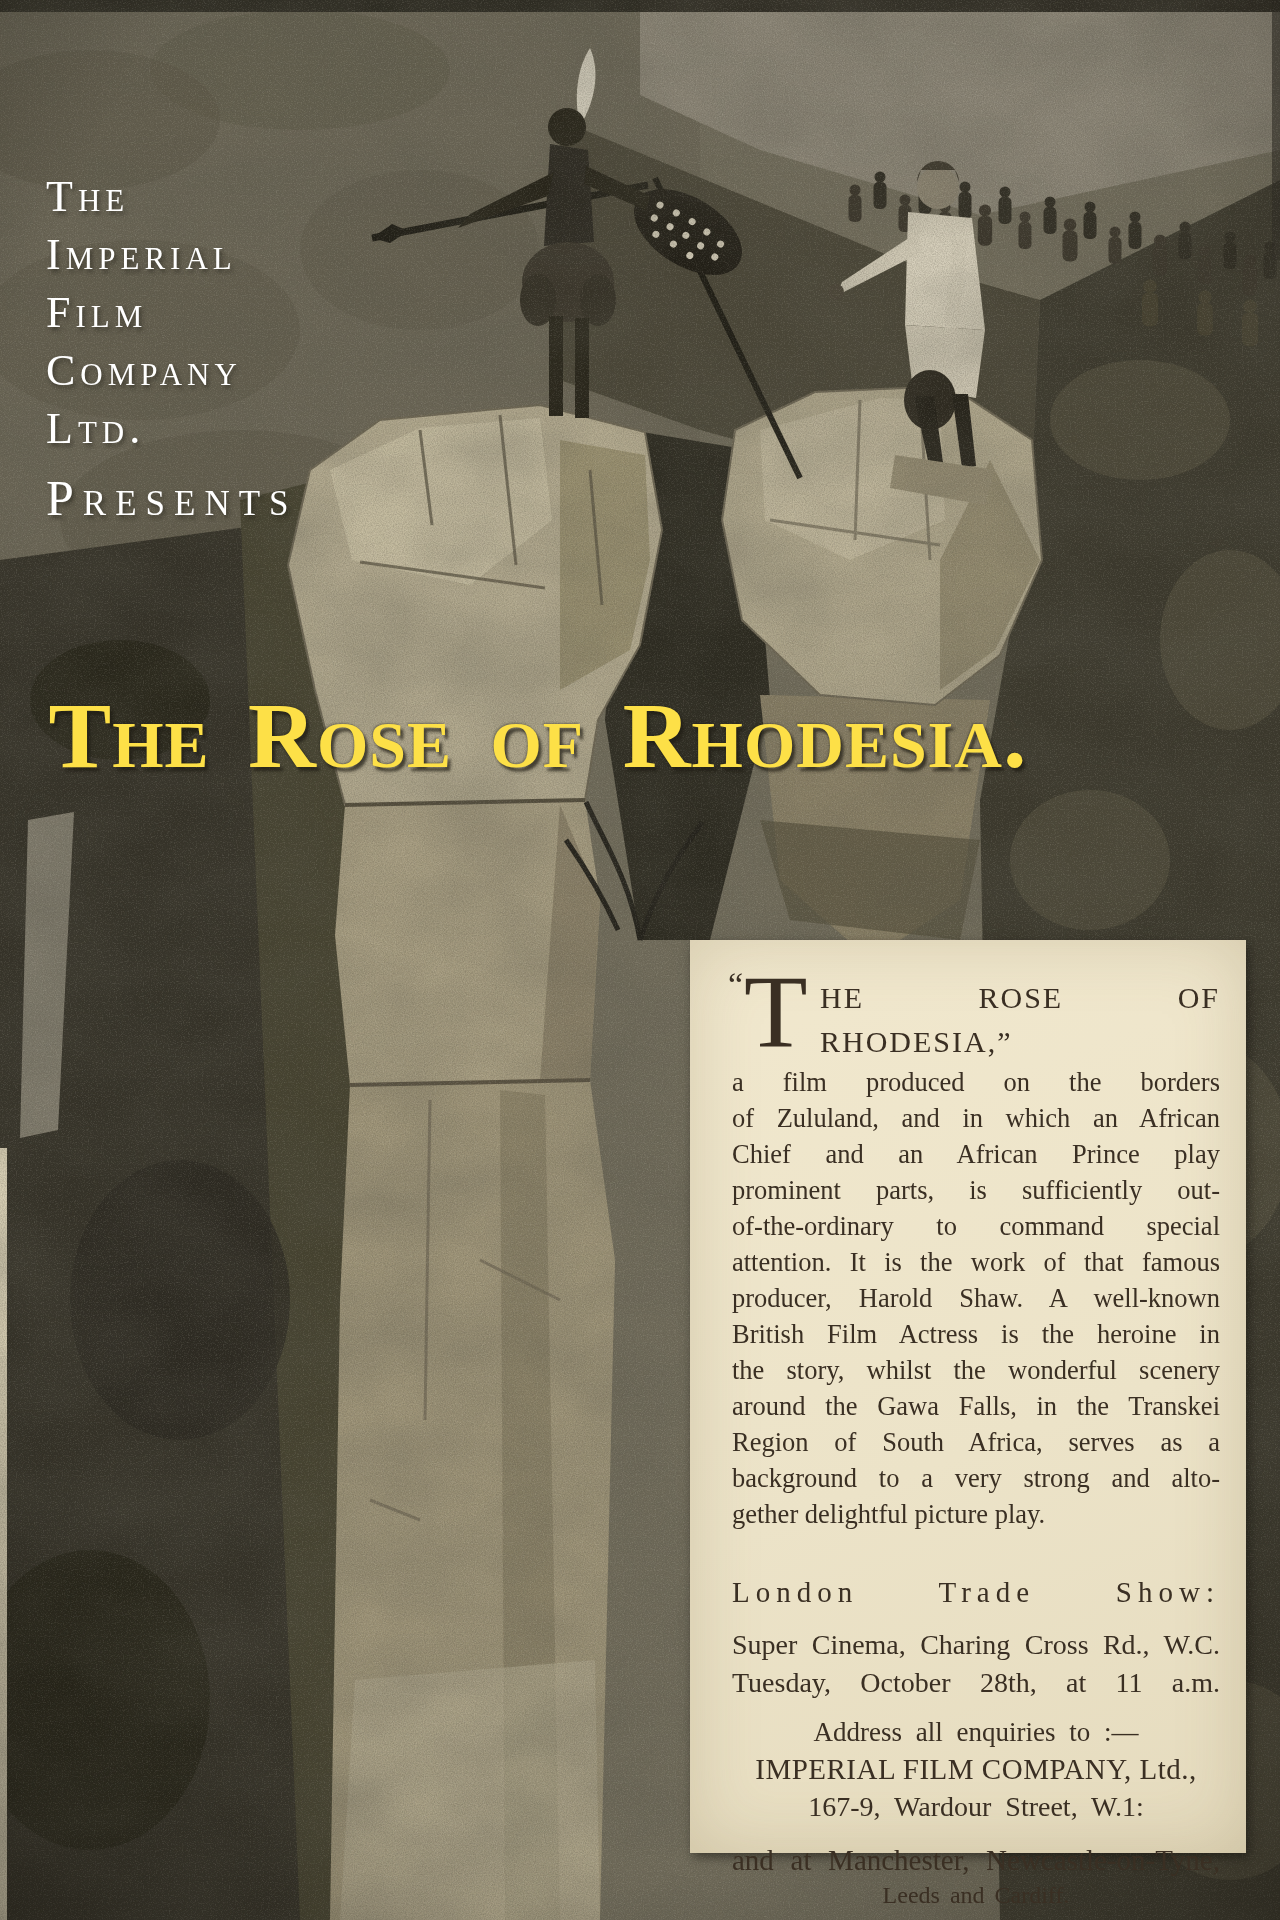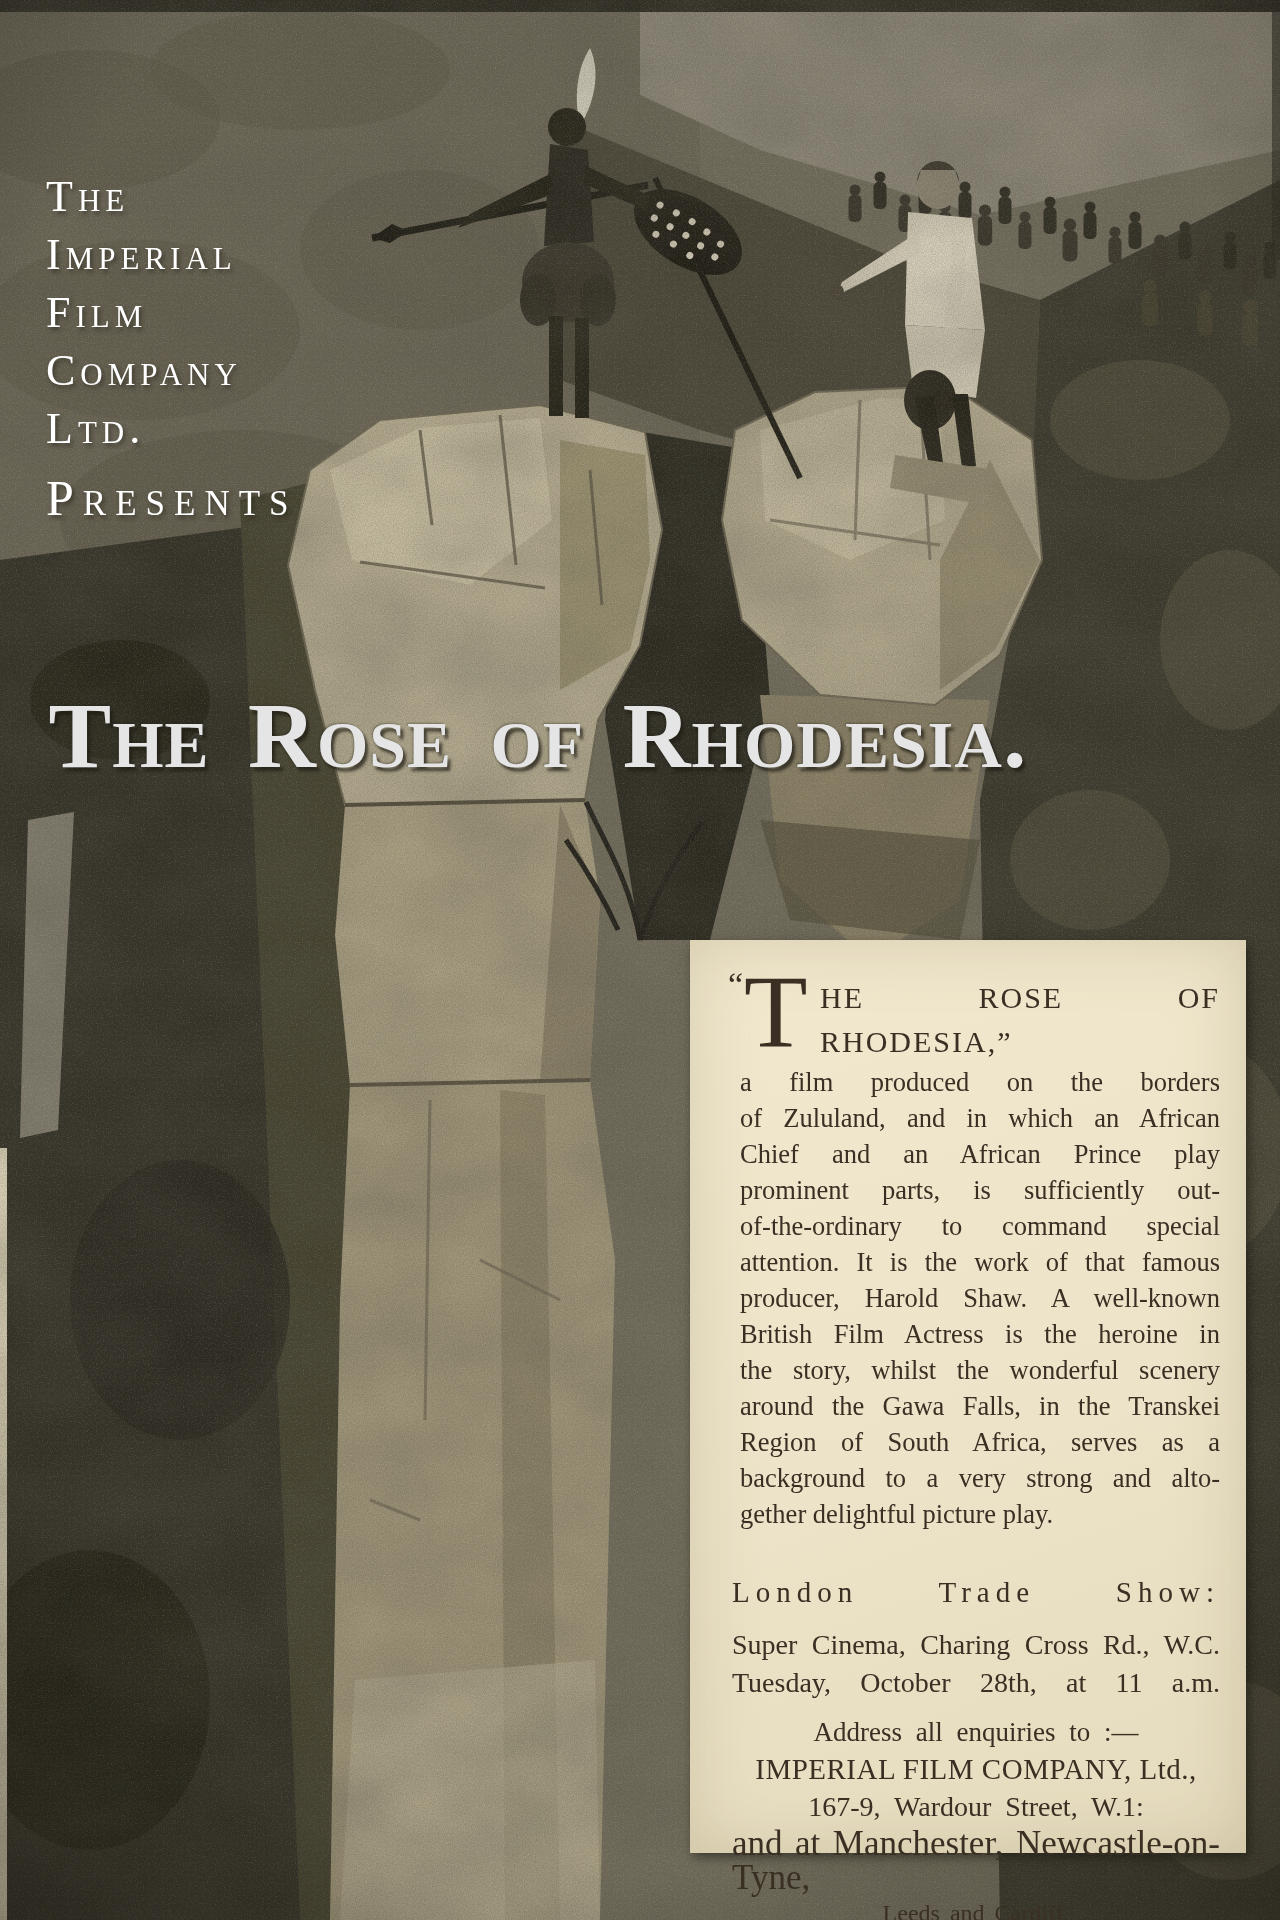--- a/index.html
+++ b/index.html
@@ -21,49 +21,49 @@
   .credits .presents {
     font-variant:small-caps; font-size:50px; line-height:60px;
     letter-spacing:9px; margin-top:10px; font-weight:400;
   }
 
   
   .title {
     position:absolute; left:0; top:660px; width:1076px; height:150px; z-index:3;
     margin:0; text-align:center; white-space:nowrap;
     font-variant:small-caps; font-weight:700; font-size:94px; line-height:150px;
-    letter-spacing:1px; word-spacing:14px; color:#e5e5e5;
+    letter-spacing:1px; word-spacing:14px; color:#fde047;
     text-shadow:3px 4px 3px rgba(30,28,20,.72), -1px -1px 2px rgba(30,28,20,.35);
   }
 
   
   .infobox {
     position:absolute; left:690px; top:940px; width:556px; height:913px; z-index:3;
     box-sizing:border-box; padding:36px 26px 0 42px;
     background:linear-gradient(160deg,#f1e8ce 0%, #ece3c8 55%, #e5dbbe 100%);
     box-shadow: inset 0 0 70px rgba(120,100,60,.22), 3px 4px 10px rgba(20,18,12,.55);
     color:#3a2f23;
   }
   .para { text-align:justify; }
   .dropwrap { float:left; width:88px; height:80px; position:relative; }
   .oq { position:absolute; left:-4px; top:-10px; font-size:34px; }
   .dropcap { position:absolute; left:12px; top:-6px; font-size:104px; line-height:84px; }
-  .line { font-size:26.5px; line-height:36px; text-align:justify; text-align-last:justify;margin-left:8px; }
+  .line { font-size:26.5px; line-height:36px; text-align:justify; text-align-last:justify; }
   .line.head { font-size:30px; line-height:44px; letter-spacing:2px; word-spacing:6px; }
   .line.last { text-align-last:left; }
   .show {
     margin:34px 0 0; font-weight:400; font-size:29px; line-height:52px;
     letter-spacing:6px; text-align:justify; text-align-last:justify;
   }
   .venue   { margin-top:10px; font-size:28px; line-height:34px; text-align:justify; text-align-last:justify; }
   .datetime{ margin-top:4px;  font-size:28px; line-height:34px; text-align:justify; text-align-last:justify; }
   .enq     { margin-top:16px; font-size:27px; line-height:33px; text-align:center; word-spacing:7px; }
   .company { margin-top:3px;  font-size:29px; line-height:35px; text-align:center; letter-spacing:.5px; }
   .addr    { margin-top:3px;  font-size:28px; line-height:34px; text-align:center; word-spacing:7px; }
-  .branches{ margin-top:3px;  font-size:35px; line-height:34px; text-align:justify; text-align-last:justify; }
+  .branches{ margin-top:19px;  font-size:29px; line-height:34px; text-align:justify; text-align-last:justify; }
   .branches2{ margin-top:1px; font-size:24px; line-height:34px; text-align:center; word-spacing:4px; }
 </style>
 </head>
 <body>
 
 <div class="page">
 
   <svg class="photo" viewBox="0 0 1280 1920" xmlns="http://www.w3.org/2000/svg">
     <defs>
       <g id="p">

